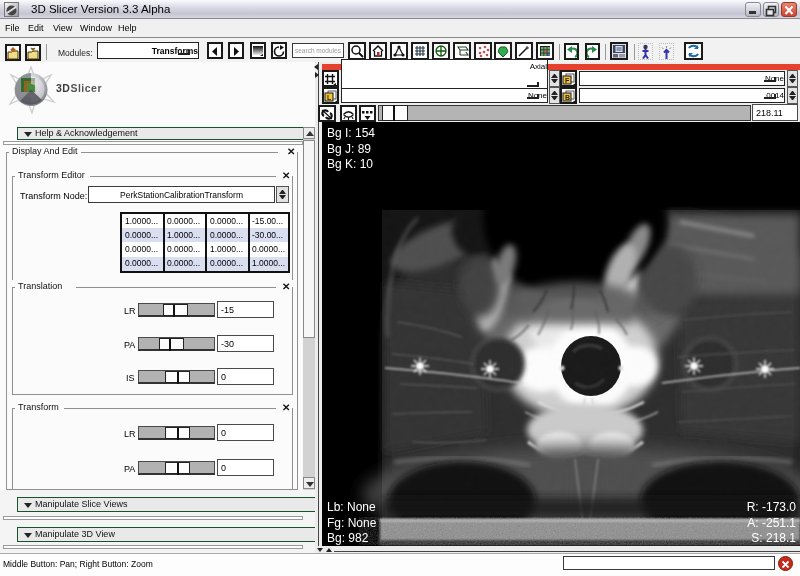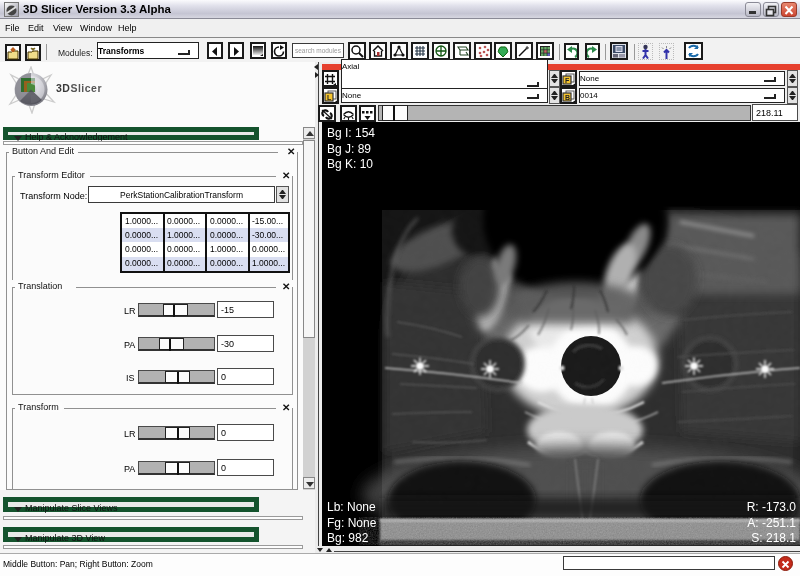--- a/index.html
+++ b/index.html
@@ -4,46 +4,46 @@
 html,body{width:800px;height:576px;overflow:hidden}
 body{font-family:"Liberation Sans",sans-serif;position:relative;background:#fff}
 .abs{position:absolute}
 .btn{position:absolute;background:#fff;border:2px solid #1a1a1a;}
 .box{position:absolute;background:#fff;border:1px solid #3a3a3a;}
 .lbl{position:absolute;color:#000;white-space:nowrap}
 .frame{position:absolute;border:1px solid #909090;border-top:none}
 .ftop{position:absolute;height:1px;background:#909090}
 .flabel{position:absolute;background:#fcfcfc;padding:0 3px;font-size:9px;color:#111;white-space:nowrap}
 .fx{position:absolute;font-size:10px;font-weight:bold;color:#111}
-.hdr{position:absolute;left:3px;width:256px;height:13px;background:#e9e9e9;border:5px solid #14532d;font-size:9px;color:#111}
+.hdr{position:absolute;left:17px;width:300px;height:13px;background:#e9e9e9;border:1px solid #14532d;font-size:9px;color:#111}
 .hdr .tri{position:absolute;left:6px;top:4px;width:0;height:0;border-left:4px solid transparent;border-right:4px solid transparent;border-top:5px solid #222}
 .hdr .t{position:absolute;left:17px;top:0px;white-space:nowrap}
 .thin{position:absolute;left:3px;width:300px;height:4px;background:#fdfdfd;border:1px solid #9a9a9a}
 .slider{position:absolute;width:77px;height:14px;background:#b2b2b2;border:1px solid #4a4a4a;border-bottom:2px solid #333}
 .thumb{position:absolute;top:0;width:25px;height:12px;background:#fcfcfc;border:1px solid #222}
 .thumb i{position:absolute;top:0;width:2px;height:12px;background:#111}
 .vbox{position:absolute;background:#fff;border:1px solid #4a4a4a;font-size:9px;color:#000;padding-left:3px}
 .spin{position:absolute;width:11px;background:#e2e2e2;border:1px solid #555}
 .spin .u,.spin .d{position:absolute;left:1px;width:7px;height:0}
 .spin .u{border-left:3.5px solid transparent;border-right:3.5px solid transparent;border-bottom:4px solid #222;top:3px}
 .spin .d{border-left:3.5px solid transparent;border-right:3.5px solid transparent;border-top:4px solid #222;bottom:3px}
-.ddl{position:absolute;background:#fff;border:1px solid #222;font-size:8px;color:#000;text-align:left}
+.ddl{position:absolute;background:#fff;border:1px solid #222;font-size:8px;color:#000;text-align:right}
 .ddl .mk{position:absolute;right:8px;bottom:3px;width:12px;height:5px;border-bottom:2px solid #222;border-right:2px solid #222}
 .mtxt{position:absolute;color:#fff;font-size:12px;white-space:nowrap;line-height:15.5px}
 </style></head>
 <body>
 
 <div class="abs" style="left:0;top:0;width:800px;height:19px;background:linear-gradient(to bottom,#fbfbfd 0%,#e2e2ec 30%,#c5c5d3 75%,#d6d6e0 100%);border-bottom:1px solid #8a8a96"></div>
 <div class="abs" style="left:4px;top:2px;width:15px;height:15px;background:linear-gradient(135deg,#f8f8f8,#9a9aa8);border:1px solid #777">
   <svg width="13" height="13">
       <circle cx="6.5" cy="6.5" r="5" fill="#444"></circle>
       <path d="M2 9 L11 3" stroke="#ddd" stroke-width="2"></path>
     </svg>
 </div>
-<div class="lbl" style="left:23px;top:3px;font-size:11.5px;font-weight:bold;color:#000">3D Slicer Version 3.3 Alpha</div>
+<div class="lbl" style="left:31px;top:3px;font-size:11.5px;font-weight:normal;color:#000">3D Slicer Version 3.3 Alpha</div>
 <div class="abs" style="left:745px;top:2px;width:16px;height:15px;background:linear-gradient(to bottom,#f2f2f6,#b9b9c6);border:1px solid #8a8a96;border-radius:3px">
     <div class="abs" style="left:3px;bottom:2px;width:7px;height:3px;background:#333"></div>
   </div>
 <div class="abs" style="left:763px;top:2px;width:16px;height:15px;background:linear-gradient(to bottom,#f2f2f6,#b9b9c6);border:1px solid #8a8a96;border-radius:3px">
   <svg width="14" height="13">
       <rect x="4.5" y="2.5" width="7" height="6" fill="none" stroke="#333" stroke-width="1.6"></rect>
       <rect x="2.5" y="5.5" width="7" height="6" fill="#e8e8ee" stroke="#333" stroke-width="1.6"></rect>
     </svg>
 </div>
 <div class="abs" style="left:781px;top:2px;width:16px;height:15px;background:linear-gradient(to bottom,#e8876f,#cc4632);border:1px solid #9a3a2a;border-radius:3px">
@@ -215,21 +215,21 @@
 
 <div class="hdr" style="top:127px">
     <div class="tri"></div>
     <div class="t">Help &amp; Acknowledgement</div>
   </div>
 <div class="thin" style="top:141px"></div>
 
 <div class="ftop" style="left:6px;top:152px;width:4px"></div>
 <div class="ftop" style="left:78px;top:152px;width:200px"></div>
 <div class="frame" style="left:6px;top:152px;width:292px;height:338px"></div>
-<div class="flabel" style="left:9px;top:146px">Button And Edit</div>
+<div class="flabel" style="left:9px;top:146px">Display And Edit</div>
 <div class="fx" style="left:287px;top:146px">✕</div>
 
 <div class="ftop" style="left:12px;top:176px;width:4px"></div>
 <div class="ftop" style="left:90px;top:176px;width:186px"></div>
 <div class="frame" style="left:12px;top:176px;width:281px;height:104px;border-bottom:none"></div>
 <div class="flabel" style="left:15px;top:170px">Transform Editor</div>
 <div class="fx" style="left:282px;top:170px">✕</div>
 
 <div class="lbl" style="left:20px;top:191px;font-size:9px">Transform Node:</div>
 <div class="box" style="left:88px;top:186px;width:187px;height:17px;font-size:8.5px;text-align:center;line-height:16px">PerkStationCalibrationTransform</div>

